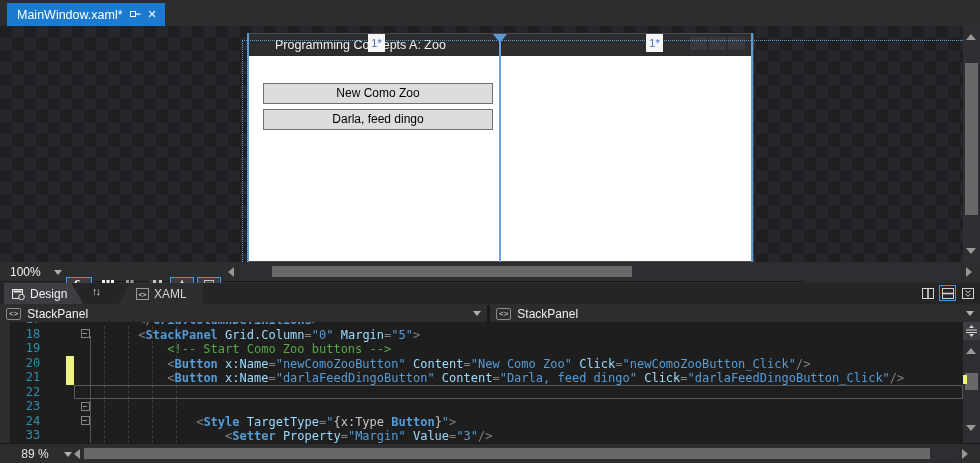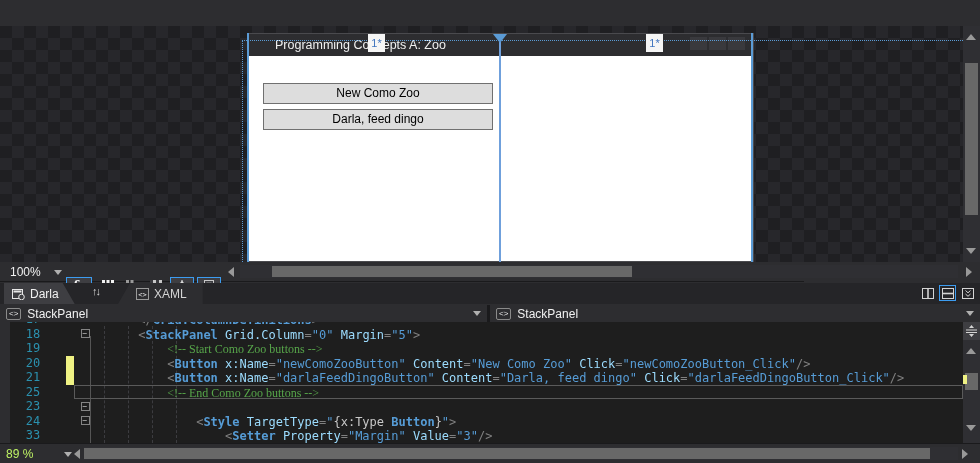--- a/index.html
+++ b/index.html
@@ -89,38 +89,50 @@
   .code-scroll { position:absolute; left:10px; top:-10px; right:17px; }
   .cl-row { display:flex; height:14.5px; align-items:stretch; }
   .cl-num { width:56px; text-align:center; padding-right:10px; color:#2b91af; font:12px/14.5px "DejaVu Sans Mono",monospace; }
   .cl-chg { width:8px; } .cl-chg.on { background:#eff284; }
   .cl-main { flex:1; display:flex; border:1px solid transparent; }
   .cl-row.current .cl-main { border-color:#5a5a5a; }
   .cl-fold { width:20px; display:flex; align-items:center; justify-content:center; }
   .fold-box { width:9px; height:9px; border:1px solid #848484; color:#c8c8c8; font:8px/7px "DejaVu Sans Mono",monospace; text-align:center; background:#1e1e1e; }
   .cl-code { font:12px/14.5px "DejaVu Sans Mono",monospace; white-space:pre; color:#d4d4d4; }
   .tk-t { color:#d4d4d4; } .tk-d { color:#808080; } .tk-e { color:#569cd6; font-weight:bold; }
-  .tk-a { color:#9cdcfe; } .tk-v { color:#569cd6; } .tk-c { color:#57a64a;font-family:Liberation Serif, serif; } .tk-x { color:#c8c8c8; }
+  .tk-a { color:#9cdcfe; } .tk-v { color:#569cd6; } .tk-c { color:#57a64a; } .tk-x { color:#c8c8c8; }
   .iguide { position:absolute; top:4px; height:117px; width:0; border-left:1px dashed #3c3c40; }
   .fold-line { position:absolute; left:90px; top:14px; width:0; height:107px; border-left:1px solid #555; }
   
   .ed-vsb { position:absolute; right:0; top:0; width:17px; height:121px; background:#2f2f33; }
   .splitter-handle { position:absolute; right:0; top:0; width:17px; height:18px; background:#3e3e42; }
   .chg-mark { position:absolute; background:#eff284; }
   
   .bottombar { position:absolute; left:0; top:443px; width:980px; height:20px; background:#2d2d30; border-top:1px solid #1a1a1c; }
-  .statuszoom { position:absolute; left:6px; top:2px; width:66px; height:16px; display:flex; align-items:center; color:#bef264; }
+  .statuszoom { position:absolute; left:6px; top:2px; width:66px; height:16px; display:flex; align-items:center; color:#e5e5e5;text-align:center; }
   .statuszoom .zval { flex:1; }
   svg { display:block; }
 </style>
 </head>
 <body>
 
 <div class="vs">
 
+  <div class="tabbar">
+    <div class="doc-tab">
+      <span class="title">MainWindow.xaml*</span>
+      <span>
+        <svg width="11" height="11" viewBox="0 0 11 11">
+            <rect x="0.5" y="2.5" width="5" height="5" fill="none" stroke="#fff"></rect>
+            <rect x="6" y="4.5" width="4.5" height="1.2" fill="#fff"></rect>
+          </svg>
+      </span>
+      <span class="xbtn">✕</span>
+    </div>
+  </div>
 
   <div class="artboard">
 
     <div class="preview">
       <div class="ptitle">Programming Concepts A: Zoo</div>
       <div class="pctrl" style="right:46px;"></div>
       <div class="pctrl" style="right:27px;"></div>
       <div class="pctrl" style="right:8px;"></div>
       <div class="pbody">
         <div class="wbtn" style="top:27px;">New Como Zoo</div>
@@ -217,21 +229,21 @@
     <div class="arr right" style="left:966px; top:5px;"></div>
   </div>
 
   <div class="splittabs">
     <div class="vtab design">
       <svg width="13" height="12" viewBox="0 0 13 12">
           <rect x="0.5" y="1.5" width="10" height="9" fill="none" stroke="#e8e8e8"></rect>
           <rect x="1.5" y="2.5" width="8" height="2" fill="#e8e8e8"></rect>
           <circle cx="9.5" cy="9" r="2.8" fill="#3e3e42" stroke="#e8e8e8"></circle>
         </svg>
-      <span>Darla</span>
+      <span>Design</span>
     </div>
     <span class="swap">↑↓</span>
     <div class="vtab xaml">
       <svg width="13" height="12" viewBox="0 0 13 12">
           <rect x="0.5" y="0.5" width="12" height="11" fill="none" stroke="#9a9a9a"></rect>
           <text x="2.2" y="8.8" font-size="7" fill="#e8e8e8" font-family="DejaVu Sans Mono,monospace">&lt;&gt;</text>
         </svg>
       <span>XAML</span>
     </div>
     <div class="paneicons">
@@ -314,25 +326,25 @@
         </div>
         <div class="cl-row">
           <div class="cl-num">21</div>
           <div class="cl-chg on"></div>
           <div class="cl-main">
             <div class="cl-fold"></div>
             <pre class="cl-code"><span class="tk-t">          </span><span class="tk-d">&lt;</span><span class="tk-e">Button</span><span class="tk-t"> </span><span class="tk-a">x:Name</span><span class="tk-d">=</span><span class="tk-v">"darlaFeedDingoButton"</span><span class="tk-t"> </span><span class="tk-a">Content</span><span class="tk-d">=</span><span class="tk-v">"Darla, feed dingo"</span><span class="tk-t"> </span><span class="tk-a">Click</span><span class="tk-d">=</span><span class="tk-v">"darlaFeedDingoButton_Click"</span><span class="tk-d">/&gt;</span></pre>
           </div>
         </div>
         <div class="cl-row current">
-          <div class="cl-num">25</div>
-          <div class="cl-chg"></div>
-          <div class="cl-main">
-            <div class="cl-fold"></div>
-            <pre class="cl-code"><span class="tk-t">          </span><span class="tk-c">&lt;!-- End Como Zoo buttons --&gt;</span></pre>
+          <div class="cl-num">22</div>
+          <div class="cl-chg"></div>
+          <div class="cl-main">
+            <div class="cl-fold"></div>
+            <pre class="cl-code"><span class="tk-t">          </span></pre>
           </div>
         </div>
         <div class="cl-row">
           <div class="cl-num">23</div>
           <div class="cl-chg"></div>
           <div class="cl-main">
             <div class="cl-fold">
               <div class="fold-box">−</div>
             </div>
           </div>

